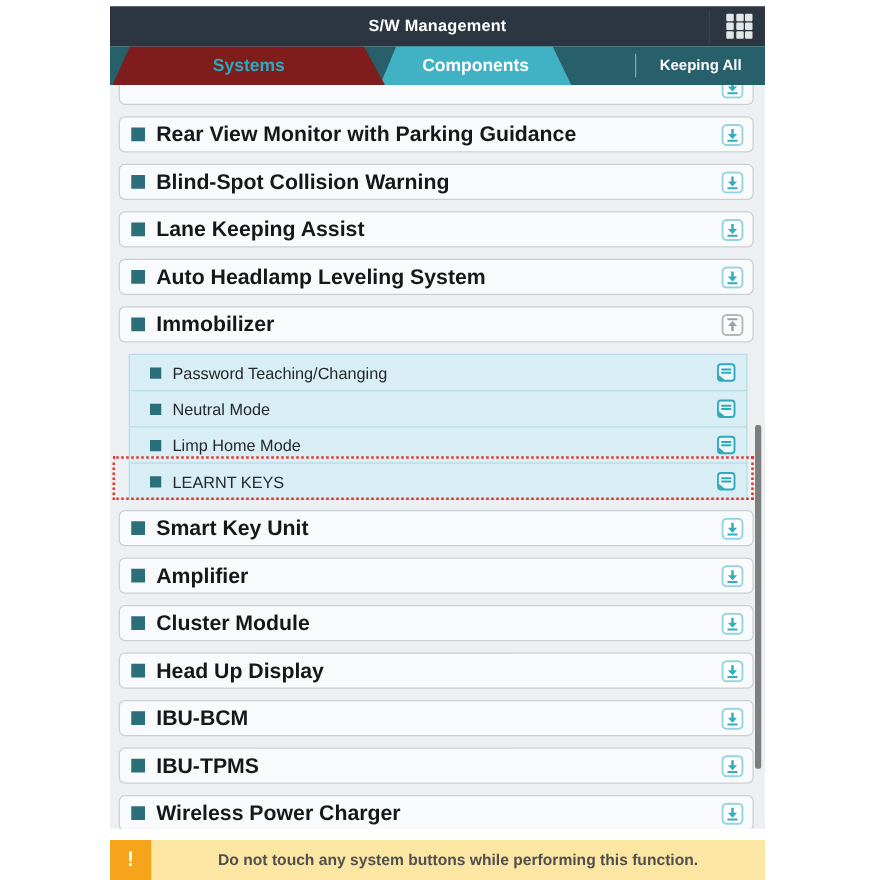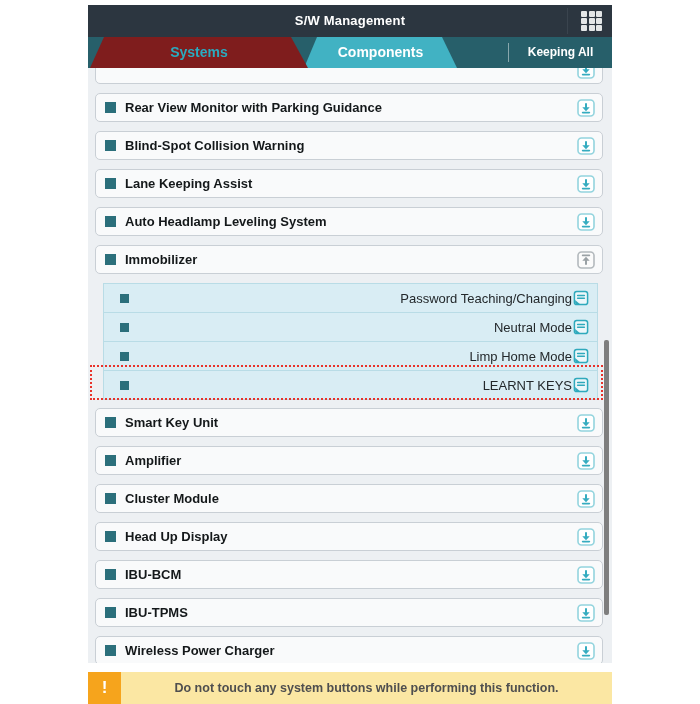--- a/index.html
+++ b/index.html
@@ -27,24 +27,24 @@
   .unfold{position:absolute;left:421px;right:0;top:0;height:31px;line-height:31px;text-align:center;
     color:#ffffff;font-size:12px;font-weight:bold;cursor:pointer;}
 
   
   .list{position:absolute;left:0;top:63px;width:524px;height:595px;background:#edf0f3;overflow:hidden;}
   .srow{box-sizing:border-box;height:29px;margin:0 9px 9px 7px;background:#f9fafb;
     border:1px solid #c9cfd5;border-radius:5px;display:flex;align-items:center;
     padding:0 7px 0 9px;cursor:pointer;}
   .srow.partial{margin-top:-13px;justify-content:flex-end;}
   .bullet{width:11px;height:11px;background:#2b6f7b;margin-right:9px;flex:none;}
-  .srow .lbl{flex:1;font-size:13px;font-weight:bold;color:#14181a;white-space:nowrap;overflow:hidden;}
+  .srow .lbl{flex:1;font-size:17px;font-weight:bold;color:#14181a;white-space:nowrap;overflow:hidden;}
   .icon{width:18px;height:18px;flex:none;}
 
-  .subblock{margin:1px 14px 8px 15px;text-align:right;}
+  .subblock{margin:1px 14px 8px 15px;}
   .frow{box-sizing:border-box;position:relative;height:30px;margin-top:-1px;background:#d9edf4;
     border:1px solid #b9dce6;display:flex;align-items:center;padding:0 7px 0 16px;cursor:pointer;}
   .frow:first-child{margin-top:0;}
   .frow .bullet{width:9px;height:9px;}
   .frow .lbl{flex:1;font-size:13px;font-weight:normal;color:#23282b;white-space:nowrap;}
   .frow.selected::after{content:"";position:absolute;left:-14px;right:-6px;top:-6px;bottom:-1px;
     border:2px dotted #e8322a;pointer-events:none;z-index:5;}
 
   .scroll-thumb{position:absolute;right:3px;top:272px;width:5px;height:275px;background:#7e7e7e;border-radius:2px;cursor:pointer;}
 

